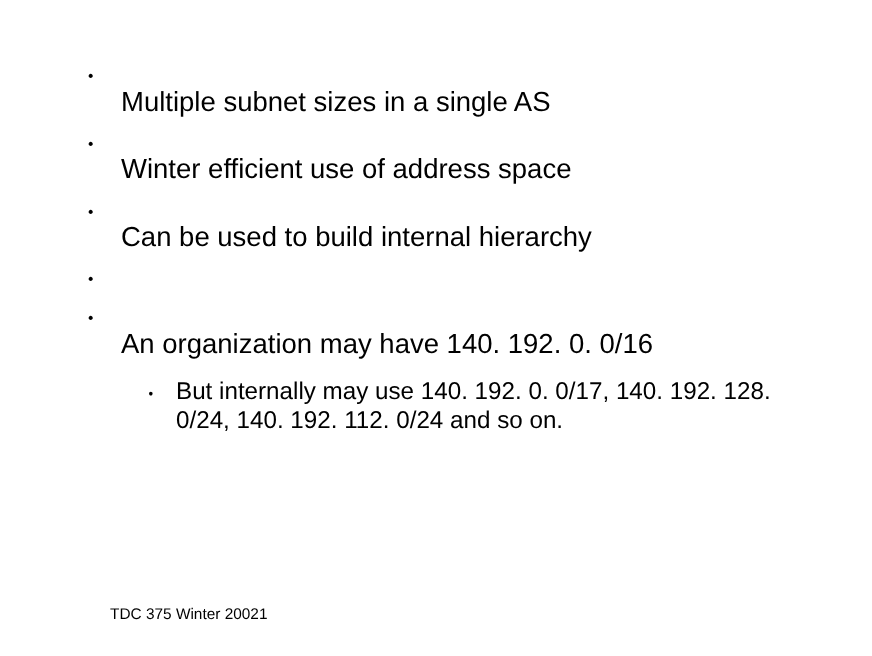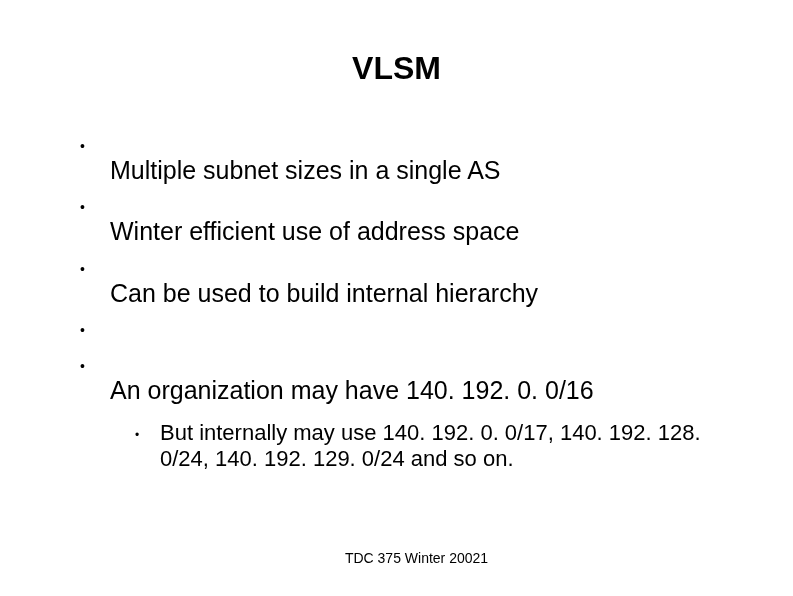--- a/index.html
+++ b/index.html
@@ -66,42 +66,41 @@
     .sub-bullet-text {
       font-size: 22px;
       line-height: 1.2;
     }
     .footer {
       position: absolute;
       bottom: 30px;
       left: 0;
       right: 0;
       display: flex;
-      justify-content: center;
+      justify-content: flex-start;
       align-items: center;
       padding: 0 60px 0 100px;
       font-size: 14px;
     }
     .footer-left {
       flex: 0 0 auto;
     }
     .footer-center {
       position: absolute;
       left: 50%;
       transform: translateX(-50%);
     }
     .footer-right {
       flex: 0 0 auto;
     }
   </style>
 </head>
 <body>
 
 <div class="slide">
-  <h1 class="title">VLSM</h1>
 
   <div class="bullets">
     <div class="bullet-item">
       <span class="bullet-marker">•</span>
       <span class="bullet-text">Multiple subnet sizes in a single AS</span>
     </div>
     <div class="bullet-item">
       <span class="bullet-marker">•</span>
       <span class="bullet-text">Winter efficient use of address space</span>
     </div>
@@ -113,21 +112,21 @@
       <span class="bullet-marker">•</span>
     </div>
     <div class="bullet-item">
       <span class="bullet-marker">•</span>
       <span class="bullet-text">An organization may have 140. 192. 0. 0/16</span>
     </div>
 
     <div class="sub-bullets">
       <div class="sub-bullet-item">
         <span class="sub-bullet-marker">•</span>
-        <span class="sub-bullet-text">But internally may use 140. 192. 0. 0/17, 140. 192. 128. 0/24, 140. 192. 129. 0/24 and so on.</span>
+        <span class="sub-bullet-text">But internally may use 140. 192. 0. 0/17, 140. 192. 128. 0/24, 140. 192. 112. 0/24 and so on.</span>
       </div>
     </div>
   </div>
 
   <div class="footer">
     <span class="footer-left">TDC 375 Winter 2002</span>
     <span class="footer-right">1</span>
   </div>
 </div>
 

